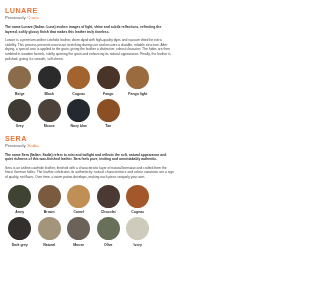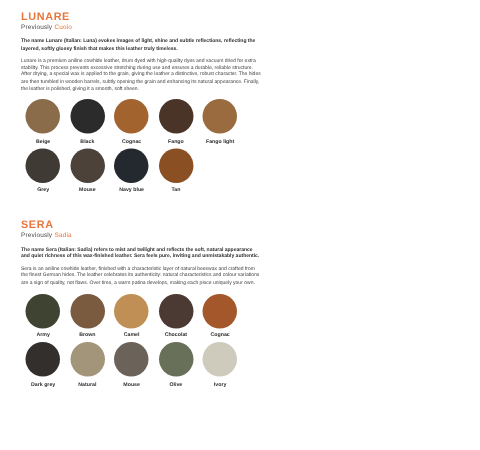--- a/index.html
+++ b/index.html
@@ -11,21 +11,21 @@
     height: 300px;
     background: #ffffff;
     font-family: "Liberation Sans", sans-serif;
     overflow: hidden;
     color: #3a3a3a;
   }
   .page {
     width: 179px;
     height: 300px;
     box-sizing: border-box;
-    padding: 7px 5px 0 14px;
+    padding: 7px 5px 0 5px;
     position: relative;
   }
 
   
   .section-head {
     margin: 0 0 1px 0;
   }
   .brand-title {
     font-size: 7.2px;
     font-weight: bold;
@@ -86,21 +86,21 @@
     font-size: 3.5px;
     line-height: 4.2px;
     font-weight: bold;
     color: #2f2f2f;
     text-align: center;
     max-width: 26px;
     word-wrap: break-word;
   }
 
   .lunare-block { }
-  .sera-block { margin-top: 14px; }
+  .sera-block { margin-top: 3px; }
 </style>
 </head>
 <body>
 
 <div class="page">
 
   <div class="lunare-block">
 
     <div class="section-head">
       <div class="brand-title">LUNARE</div>

